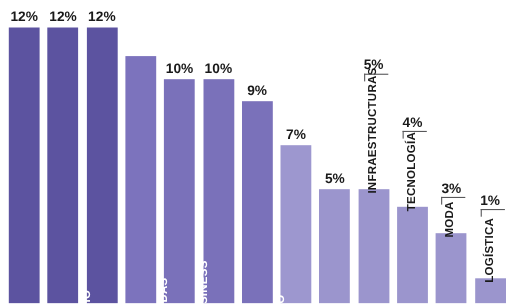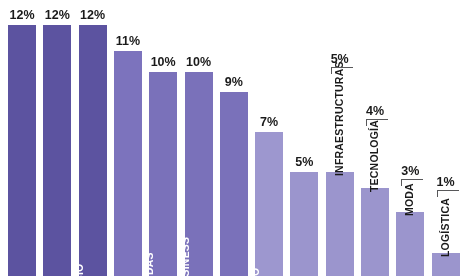--- a/index.html
+++ b/index.html
@@ -92,21 +92,20 @@
       <div class="value-label" style="width: 44px; left: 35.3px; top: 8px;">12%</div>
       <div class="bar-group" style="left: 78.6px; width: 28px; height: 276px;">
         <div class="bar" title="SOPORTE DE NEGOCIO 12%" style="height: 251px; background: rgb(92, 83, 160);"></div>
         <div class="bar-inner-label" style="width: 237px;">SOPORTE DE NEGOCIO</div>
       </div>
       <div class="value-label" style="width: 44px; left: 70.6px; top: 8px;">12%</div>
       <div class="bar-group" style="left: 113.9px; width: 28px; height: 276px;">
         <div class="bar" title="ENERGÍA 11%" style="height: 225px; background: rgb(124, 115, 189);"></div>
         <div class="bar-inner-label" style="width: 211px;">ENERGÍA</div>
       </div>
-      <div class="value-label" style="width: 44px; left: 105.9px; top: 34px;">11%</div>
       <div class="bar-group" style="left: 149.2px; width: 28px; height: 276px;">
         <div class="bar" title="COMIDAS Y BEBIDAS 10%" style="height: 204px; background: rgb(122, 113, 186);"></div>
         <div class="bar-inner-label" style="width: 190px;">COMIDAS Y BEBIDAS</div>
       </div>
       <div class="value-label" style="width: 44px; left: 141.2px; top: 55px;">10%</div>
       <div class="bar-group" style="left: 184.5px; width: 28px; height: 276px;">
         <div class="bar" title="TELECOM / E-BUSINESS 10%" style="height: 204px; background: rgb(122, 113, 186);"></div>
         <div class="bar-inner-label" style="width: 190px;">TELECOM / E-BUSINESS</div>
       </div>
       <div class="value-label" style="width: 44px; left: 176.5px; top: 55px;">10%</div>

